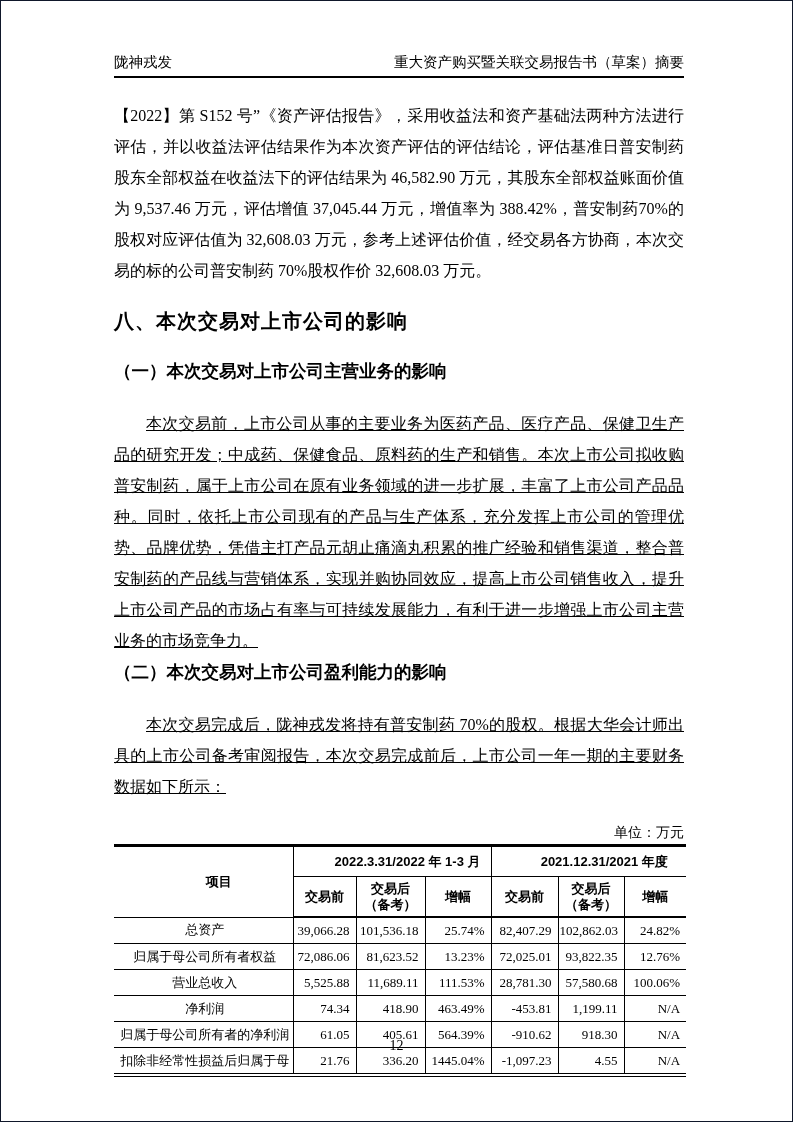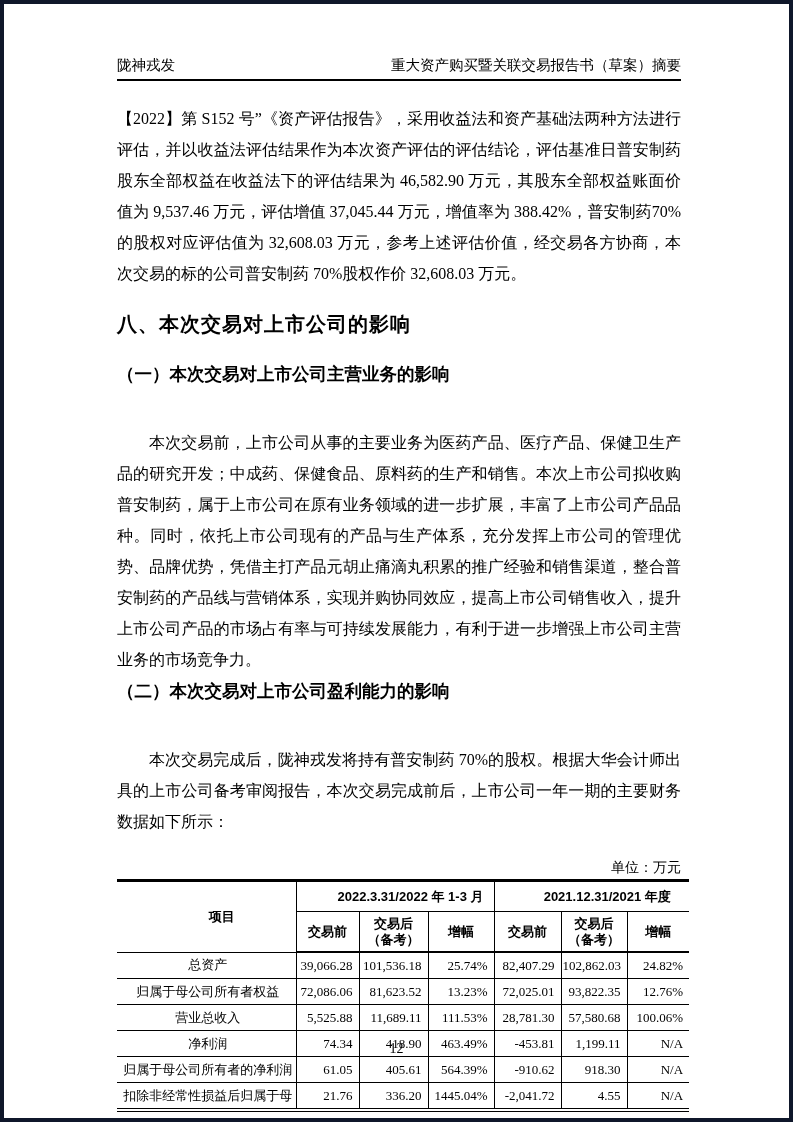--- a/index.html
+++ b/index.html
@@ -8,21 +8,21 @@
     background: #ffffff;
   }
   .page {
     position: relative;
     width: 793px;
     height: 1122px;
     margin: 0 auto;
     background: #ffffff;
     box-sizing: border-box;
     padding: 0 108px 0 113px;
-    border: 4px solid #0f172a;
+    border: 1px solid #0f172a;
     color: #000;
     font-family: "Liberation Serif", "DejaVu Serif", serif;
     overflow: hidden;
   }
   .running-header {
     display: flex;
     justify-content: space-between;
     align-items: flex-end;
     padding-top: 52px;
     padding-bottom: 5px;
@@ -47,21 +47,21 @@
     letter-spacing: 1px;
   }
   h2.sub-heading {
     margin: 22px 0 0 0;
     font-family: "Liberation Sans", "DejaVu Sans", sans-serif;
     font-weight: bold;
     font-size: 17.5px;
     line-height: 26px;
   }
   h2.sub-heading.second { margin-top: 3px; }
-  p.after-heading { margin-top: 40px; }
+  p.after-heading { margin-top: 24px; text-decoration: underline; }
   .unit-label {
     margin-top: 23px;
     margin-bottom: 3px;
     text-align: right;
     font-size: 14px;
     line-height: 16px;
   }
   table.fin-table {
     width: 572px;
     border-collapse: collapse;
@@ -209,21 +209,21 @@
         <td class="bl">564.39%</td>
         <td class="bl">-910.62</td>
         <td class="bl">918.30</td>
         <td class="bl">N/A</td>
       </tr>
       <tr>
         <th>扣除非经常性损益后归属于母</th>
         <td class="bl">21.76</td>
         <td class="bl">336.20</td>
         <td class="bl">1445.04%</td>
-        <td class="bl">-2,041.72</td>
+        <td class="bl">-1,097.23</td>
         <td class="bl">4.55</td>
         <td class="bl">N/A</td>
       </tr>
     </tbody>
   </table>
 
   <div class="page-number">12</div>
 
 </div>
 

